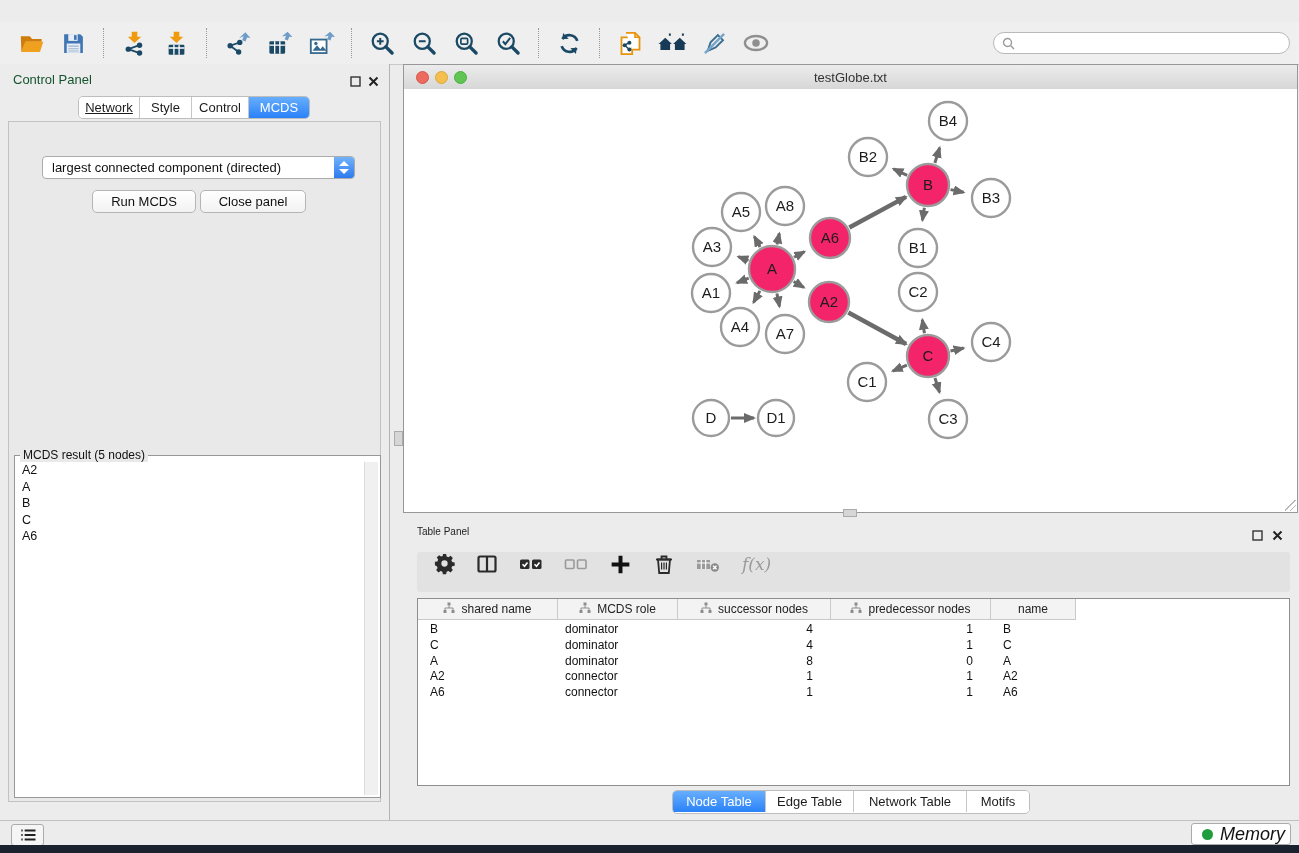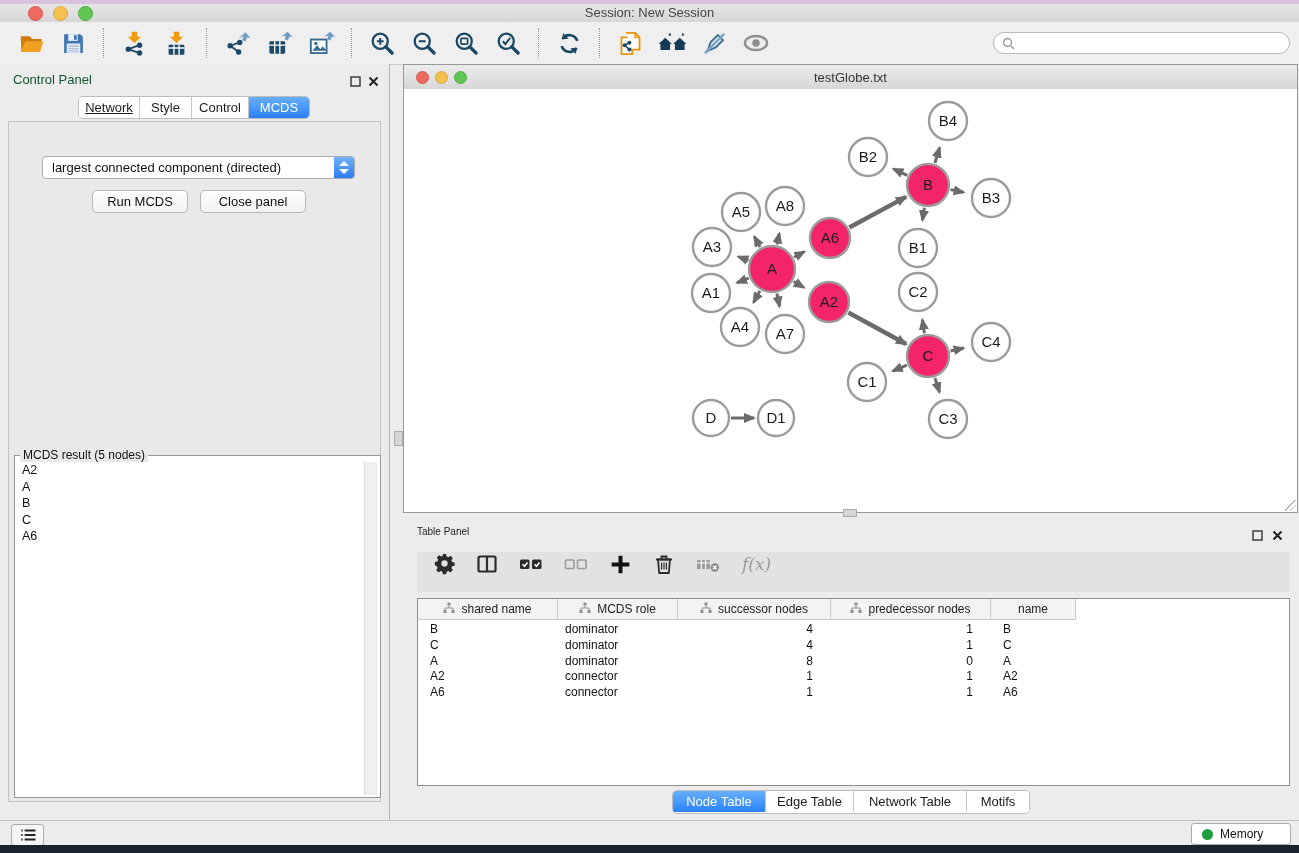--- a/index.html
+++ b/index.html
@@ -31,21 +31,21 @@
   .seg:last-child{border-right:none;}
   .seg.active{background:linear-gradient(#67aefd,#2a82f8);color:#fff;}
   #opt-label{position:absolute;left:0;width:100%;top:70px;text-align:center;font-size:13px;color:#111;}
   #criterion{position:absolute;left:42px;top:92px;width:313px;height:23px;background:#fff;border:1px solid #ababab;border-radius:4px;box-sizing:border-box;cursor:pointer;}
   #criterion .val{position:absolute;left:9px;top:3px;font-size:13px;color:#111;}
   #criterion .stepper{position:absolute;right:0;top:0;width:20px;height:21px;background:linear-gradient(#71b2fb,#2d7bef);border-radius:0 3px 3px 0;}
   .stArrow{position:absolute;left:5px;width:0;height:0;border-left:5px solid transparent;border-right:5px solid transparent;}
   .stArrow.up{top:4px;border-bottom:5px solid #fff;}
   .stArrow.dn{bottom:4px;border-top:5px solid #fff;}
   .pbtn{position:absolute;top:126px;height:23px;background:linear-gradient(#ffffff,#f2f2f2);border:1px solid #b5b5b5;border-radius:5px;font-size:13px;color:#111;text-align:center;line-height:21px;box-sizing:border-box;cursor:pointer;}
-  #btn-run{left:92px;width:96px;}
+  #btn-run{left:92px;width:104px;}
   #btn-close{left:200px;width:106px;}
   #mcds-box{position:absolute;left:14px;top:391px;width:367px;height:343px;border:1px solid #979797;background:#fff;box-sizing:border-box;}
   #mcds-legend{position:absolute;left:5px;top:-8px;background:#e9e9e9;padding:0 3px;font-size:12px;color:#111;}
   #mcds-list{position:absolute;left:2px;top:6px;right:16px;bottom:2px;background:#fff;}
   .mcds-item{font-size:12.5px;color:#111;padding:1px 0 1px 5px;line-height:14.5px;cursor:default;}
   #mcds-track{position:absolute;right:2px;top:6px;width:13px;bottom:2px;background:#f0f0f0;border-left:1px solid #dcdcdc;}
   
   #network-window{position:absolute;left:403px;top:64px;width:895px;height:449px;border:1px solid #979797;background:#fff;box-sizing:border-box;}
   #nw-titlebar{position:absolute;left:0;top:0;right:0;height:24px;background:linear-gradient(#ececec,#d7d7d7);border-bottom:1px solid #b1b1b1;}
   #nw-titlebar .tl{width:11px;height:11px;top:6px;}
@@ -68,35 +68,28 @@
   #tbl-body{position:absolute;left:0;top:23px;right:0;bottom:0;}
   .tr{display:flex;height:15.8px;}
   .td{font-size:12px;color:#111;box-sizing:border-box;overflow:hidden;white-space:nowrap;}
   #tbl-tabs{position:absolute;left:0;top:271px;width:100%;display:flex;justify-content:center;}
   #tbl-tabs-inner{display:flex;height:22px;border:1px solid #bdbdbd;border-radius:5px;overflow:hidden;background:#fff;}
   
   #statusbar{position:absolute;left:0;top:820px;width:1299px;height:25px;background:#ececec;border-top:1px solid #c0c0c0;box-sizing:border-box;}
   #list-btn{position:absolute;left:11px;top:3px;width:31px;height:20px;background:#f5f5f5;border:1px solid #ababab;border-radius:3px;display:flex;align-items:center;justify-content:center;cursor:pointer;}
   #memory-btn{position:absolute;right:8px;top:2px;width:98px;height:20px;background:#fff;border:1px solid #ababab;border-radius:3px;display:flex;align-items:center;cursor:pointer;}
   #memory-dot{width:11px;height:11px;border-radius:50%;margin:0 7px 0 10px;}
-  #memory-label{font-size:12px;color:#111;}
+  #memory-label{font-size:18px;color:#111;font-style:italic;}
   #bottom-strip{position:absolute;left:0;top:845px;width:1299px;height:8px;background:#1a2230;}
 </style>
 </head>
 <body>
 
 <div id="app">
 
-  <div id="titlebar">
-    <div class="lav"></div>
-    <div class="tl red" style="left:28px"></div>
-    <div class="tl yel" style="left:53px"></div>
-    <div class="tl grn" style="left:78px"></div>
-    <div id="win-title">Session: New Session</div>
-  </div>
 
   <div id="toolbar">
     <div id="toolbar-icons">
         <div class="tbtn">
           <svg viewBox="0 0 24 24" width="27" height="27">
             <path d="M2.5 5.5h8l2 2.5h8.5v2.5h-14L3 19.5z" fill="#d07c09"></path>
             <path d="M6.3 10.5h16.2L19.5 19.5H2.8z" fill="#efa01f"></path>
           </svg>
         </div>
         <div class="tbtn">

